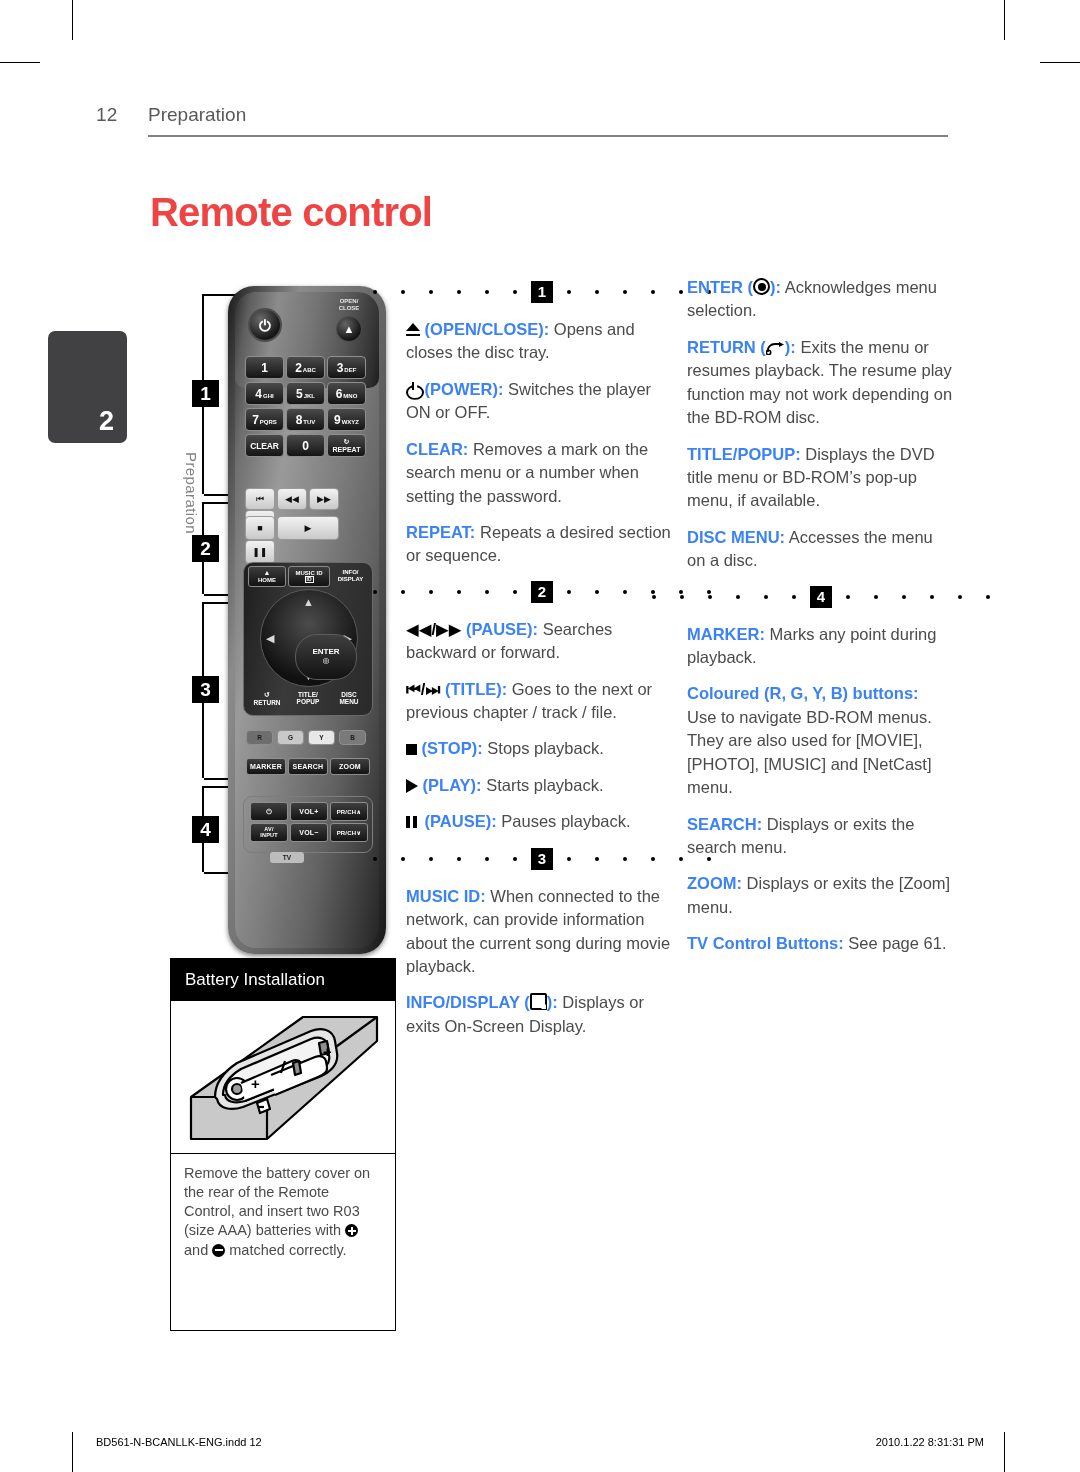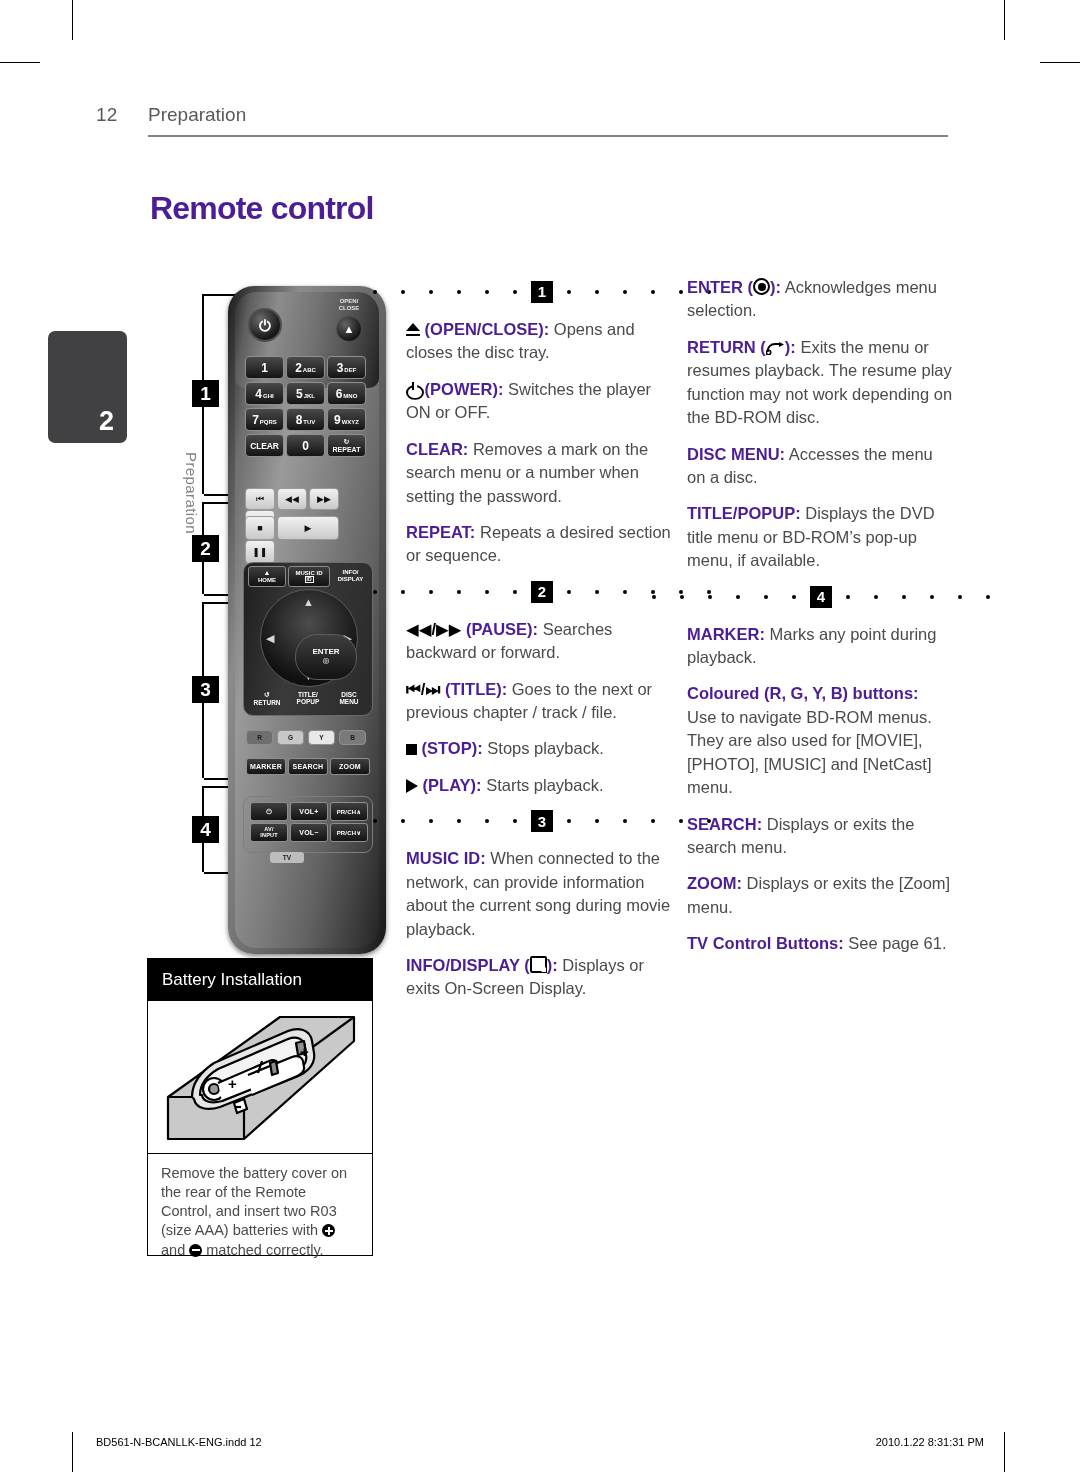--- a/index.html
+++ b/index.html
@@ -28,21 +28,21 @@
   .tab{position:absolute;left:48px;top:331px;width:79px;height:112px;
        background:#414042;border-radius:7px;}
   .tab .num{position:absolute;right:13px;bottom:6px;color:#fff;
        font-size:27px;font-weight:700;}
   .tabword{position:absolute;left:60px;top:452px;width:140px;
        font-size:15px;color:#808285;
        writing-mode:vertical-rl;letter-spacing:.4px;}
 
   
   h1.title{position:absolute;left:150px;top:190px;margin:0;
-       font-size:32px;font-weight:700;letter-spacing:-.8px;color:#4c1d95;}
+       font-size:40px;font-weight:700;letter-spacing:-.8px;color:#ef4444;}
 
   
   .brackets{position:absolute;left:196px;top:290px;width:52px;height:585px;}
   .brk{position:absolute;left:6px;width:42px;border-left:2px solid #000;}
   .brk::before,.brk::after{content:"";position:absolute;left:0;width:42px;
         height:2px;background:#000;}
   .brk::before{top:0;}
   .brk::after{bottom:-2px;}
   .bnum{position:absolute;left:-4px;width:27px;height:27px;background:#000;
         color:#fff;font-size:19px;font-weight:700;text-align:center;
@@ -133,39 +133,39 @@
      display:flex;align-items:center;justify-content:center;
      font-size:7px;font-weight:700;letter-spacing:.2px;}
   
   .tvzone{position:absolute;left:15px;top:510px;width:128px;height:55px;
      border-radius:9px;border:1px solid #7d7d7d;}
   .tvtag{position:absolute;left:42px;top:566px;width:34px;height:11px;
      border-radius:3px;background:#bdbdbd;color:#1a1a1a;font-size:6.5px;
      font-weight:700;display:flex;align-items:center;justify-content:center;}
 
   
-  .batbox{position:absolute;left:147px;top:958px;width:226px;height:298px;
+  .batbox{position:absolute;left:170px;top:958px;width:226px;height:373px;
      border:1.5px solid #000;box-sizing:border-box;}
   .bathead{height:42px;background:#000;color:#fff;display:flex;
      align-items:center;padding-left:14px;font-size:17px;}
   .batart{height:152px;border-bottom:1.5px solid #000;position:relative;
      overflow:hidden;background:#fff;}
   .battext{padding:10px 12px 0 13px;font-size:14.5px;line-height:1.32;
      color:#4b4b4b;}
   .ipm{display:inline-block;width:13px;height:13px;border-radius:50%;
      background:#000;position:relative;vertical-align:-2px;}
   .ipm::before{content:"";position:absolute;left:2.5px;top:5.5px;
      width:8px;height:2px;background:#fff;}
   .ipm.plus::after{content:"";position:absolute;left:5.5px;top:2.5px;
      width:2px;height:8px;background:#fff;}
 
   
   .col{position:absolute;font-size:16.5px;line-height:1.42;color:#4b4b4b;}
   .col p{margin:0 0 13px 0;}
-  .col b{color:#4c1d95;font-weight:700;}
+  .col b{color:#3b82f6;font-weight:700;}
   .colA{left:406px;top:276px;width:272px;}
   .colB{left:687px;top:276px;width:268px;}
 
   .dots{display:flex;align-items:center;justify-content:center;
      margin:5px 0 15px 0;height:22px;}
   .dots .d{width:4px;height:4px;border-radius:50%;background:#000;
      margin:0 12px;flex:0 0 auto;}
   .dots .dn{width:22px;height:22px;background:#000;color:#fff;font-size:15px;
      font-weight:700;display:flex;align-items:center;justify-content:center;
      margin:0 2px;flex:0 0 auto;}
@@ -414,20 +414,21 @@
         <span class="d"></span>
         <span class="d"></span>
         <span class="d"></span>
         <span class="d"></span>
     </div>
 
     <p><span class="gl">◀◀/▶▶</span> <b>(PAUSE):</b><span> Searches backward or forward.</span></p>
     <p><span class="gl">⏮/⏭</span> <b>(TITLE):</b><span> Goes to the next or previous chapter / track / file.</span></p>
     <p><span class="sq"></span> <b>(STOP):</b><span> Stops playback.</span></p>
     <p><span class="tri"></span> <b>(PLAY):</b><span> Starts playback.</span></p>
+    <p><span class="pausegl"><i></i><i></i></span> <b>(PAUSE):</b><span> Pauses playback.</span></p>
 
     <div class="dots">
       <span class="d"></span>
         <span class="d"></span>
         <span class="d"></span>
         <span class="d"></span>
         <span class="d"></span>
         <span class="d"></span>
       <span class="dn">3</span>
       <span class="d"></span>
@@ -444,22 +445,22 @@
 
   <div class="col colB">
     <p><b>ENTER (</b><span class="entergl"></span><b>):</b><span> Acknowledges menu selection.</span></p>
     <p><b>RETURN (</b><span class="retgl">
       <svg width="19" height="13" viewBox="0 0 19 13">
             <path d="M2,10 C1,5 5,2 9,2 L15,2" stroke="#000" stroke-width="1.8" fill="none"></path>
             <circle cx="2.5" cy="10.5" r="2.2" fill="none" stroke="#000" stroke-width="1.6"></circle>
             <path d="M13,0 L18,2.5 L13,5 Z" fill="#000"></path>
           </svg>
     </span><b>):</b><span> Exits the menu or resumes playback. The resume play function may not work depending on the BD-ROM disc.</span></p>
+    <p><b>TITLE/POPUP:</b><span> Displays the DVD title menu or BD-ROM’s pop-up menu, if available.</span></p>
     <p><b>DISC MENU:</b><span> Accesses the menu on a disc.</span></p>
-    <p><b>TITLE/POPUP:</b><span> Displays the DVD title menu or BD-ROM’s pop-up menu, if available.</span></p>
 
     <div class="dots">
       <span class="d"></span>
         <span class="d"></span>
         <span class="d"></span>
         <span class="d"></span>
         <span class="d"></span>
         <span class="d"></span>
       <span class="dn">4</span>
       <span class="d"></span>

